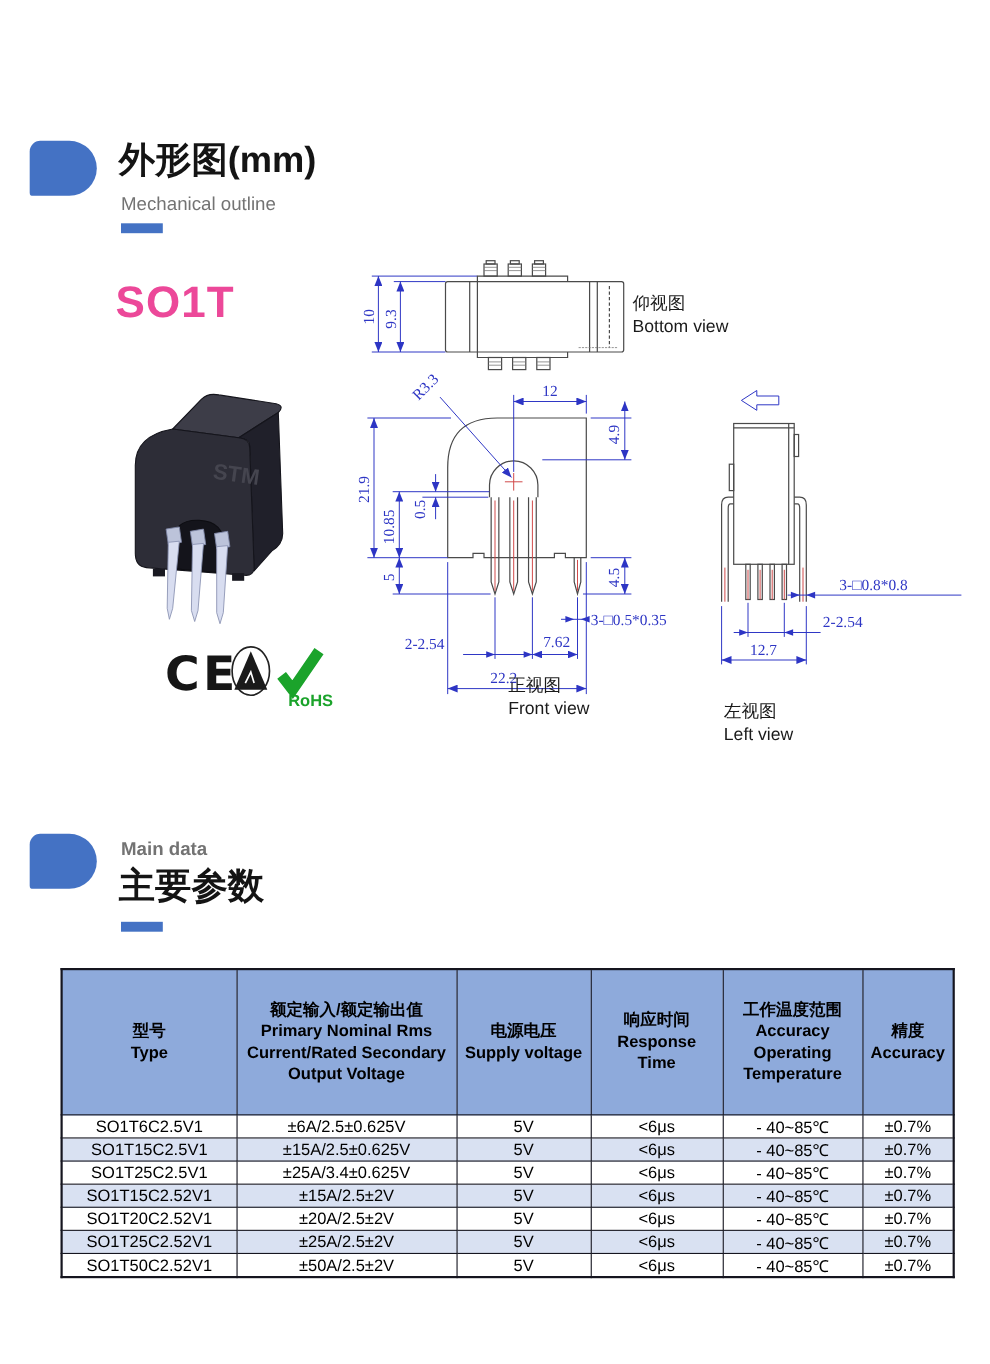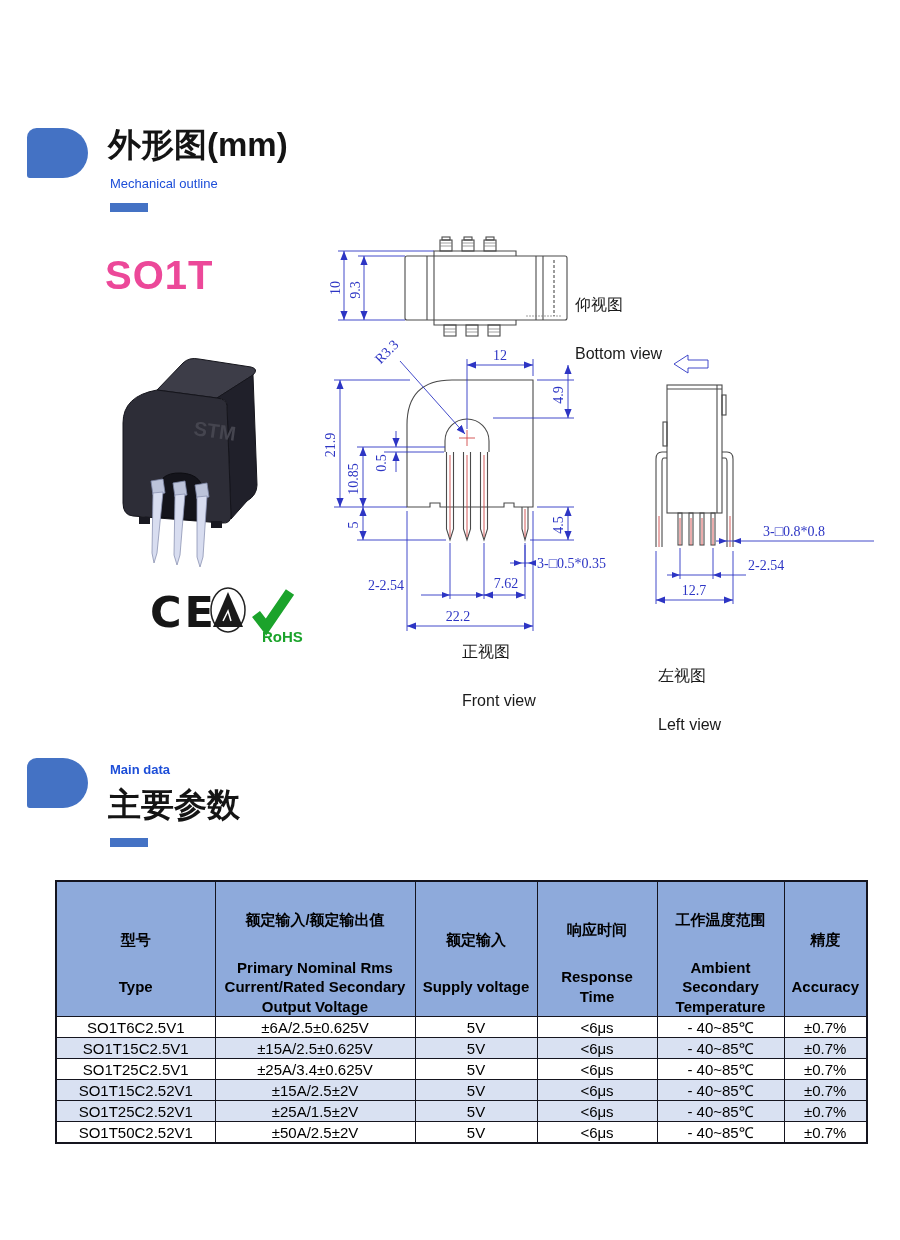--- a/index.html
+++ b/index.html
@@ -1,40 +1,40 @@
 <!DOCTYPE html>
 <html><head>
 <meta charset="utf-8">
 <style>
   html,body{margin:0;padding:0;background:#ffffff;}
   .page{position:relative;width:900px;height:1240px;background:#ffffff;overflow:hidden;
         font-family:"Liberation Sans",sans-serif;color:#111;}
   .abs{position:absolute;}
   .pill{background:#4472C4;border-radius:10px 26px 26px 3px;}
   .sec-title{font-size:33px;font-weight:bold;color:#141414;line-height:1.1;text-align:right;}
-  .sec-sub{font-size:13px;color:#1d4ed8;}
+  .sec-sub{font-size:17px;color:#737373;}
   .bar{background:#4472C4;}
   .product-name{font-size:40px;font-weight:bold;color:#ec4899;letter-spacing:1px;}
   .view-label{font-size:16px;color:#1a1a1a;line-height:21px;white-space:nowrap;}
   
   .ol{stroke:#4a4a4a;fill:none;stroke-width:1.1;}
   .olf{stroke:#4a4a4a;fill:#ffffff;stroke-width:1.1;}
   .dim{stroke:#2d35c4;fill:none;stroke-width:0.9;}
   .dimf{fill:#2d35c4;stroke:none;}
   .dimt{fill:#2d35c4;font-family:"Liberation Serif",serif;font-size:14px;}
   .red{stroke:#d04848;fill:none;stroke-width:0.9;}
   .hatch{stroke:#777;stroke-width:0.7;}
   
   .data-table{border-collapse:collapse;width:811px;table-layout:fixed;font-size:15px;color:#000;
               border:2px solid #15151f;}
   .data-table th,.data-table td{border:1px solid #15151f;text-align:center;vertical-align:middle;padding:0 5px;}
   .data-table thead th{background:#8EAADB;font-weight:bold;height:131px;line-height:1.3;}
   .data-table td{height:19px;}
   .data-table tbody tr.alt{background:#D9E1F2;margin-top:21px;}
-  .cn{display:block;margin-top:28px;}
+  .cn{display:block;}
 </style>
 </head>
 <body>
 
 <div class="page">
 
   <div class="abs pill" style="left:27px;top:128px;width:61px;height:50px;"></div>
   <div class="abs sec-title" style="left:108px;top:127px;">外形图(mm)</div>
   <div class="abs sec-sub" style="left:110px;top:176px;">Mechanical outline</div>
   <div class="abs bar" style="left:110px;top:203px;width:38px;height:9px;"></div>
@@ -297,30 +297,30 @@
       <tr>
         <th>
           <span class="cn">型号</span>
           <span class="cn">Type</span>
         </th>
         <th>
           <span class="cn">额定输入/额定输出值</span>
           <span class="cn">Primary Nominal Rms Current/Rated Secondary Output Voltage</span>
         </th>
         <th>
-          <span class="cn">额定输入</span>
+          <span class="cn">电源电压</span>
           <span class="cn">Supply voltage</span>
         </th>
         <th>
           <span class="cn">响应时间</span>
           <span class="cn">Response Time</span>
         </th>
         <th>
           <span class="cn">工作温度范围</span>
-          <span class="cn">Ambient Secondary Temperature</span>
+          <span class="cn">Accuracy Operating Temperature</span>
         </th>
         <th>
           <span class="cn">精度</span>
           <span class="cn">Accuracy</span>
         </th>
       </tr>
     </thead>
     <tbody>
       <tr>
         <td>SO1T6C2.5V1</td>
@@ -347,23 +347,31 @@
         <td>±0.7%</td>
       </tr>
       <tr class="alt">
         <td>SO1T15C2.52V1</td>
         <td>±15A/2.5±2V</td>
         <td>5V</td>
         <td>&lt;6μs</td>
         <td>- 40~85℃</td>
         <td>±0.7%</td>
       </tr>
+      <tr>
+        <td>SO1T20C2.52V1</td>
+        <td>±20A/2.5±2V</td>
+        <td>5V</td>
+        <td>&lt;6μs</td>
+        <td>- 40~85℃</td>
+        <td>±0.7%</td>
+      </tr>
       <tr class="alt">
         <td>SO1T25C2.52V1</td>
-        <td>±25A/1.5±2V</td>
+        <td>±25A/2.5±2V</td>
         <td>5V</td>
         <td>&lt;6μs</td>
         <td>- 40~85℃</td>
         <td>±0.7%</td>
       </tr>
       <tr>
         <td>SO1T50C2.52V1</td>
         <td>±50A/2.5±2V</td>
         <td>5V</td>
         <td>&lt;6μs</td>

